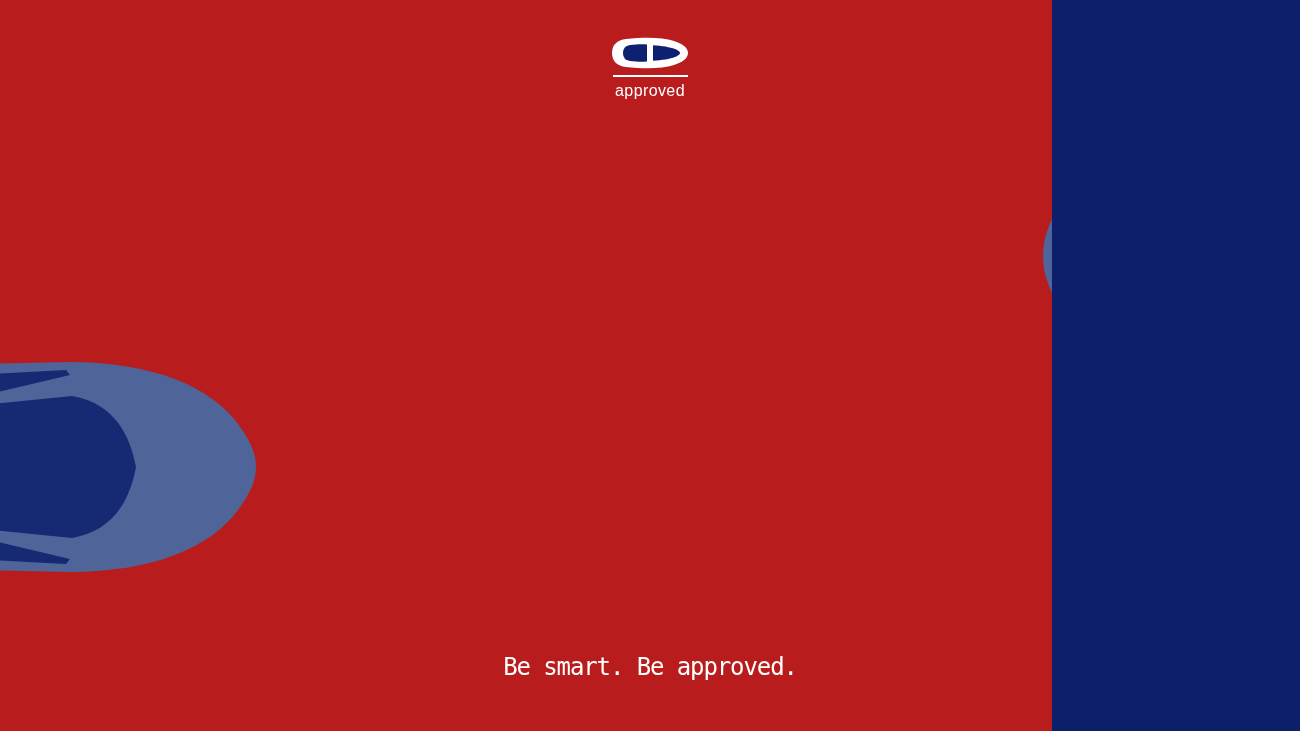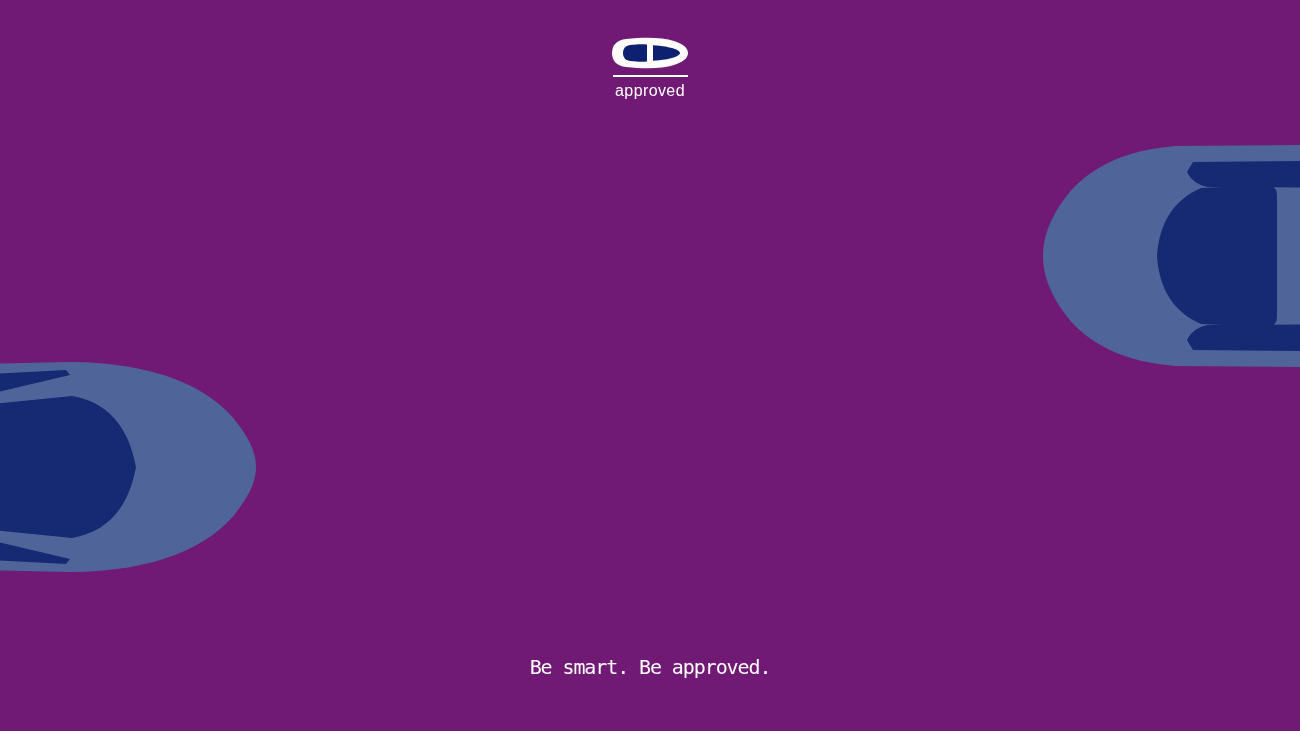--- a/index.html
+++ b/index.html
@@ -2,23 +2,23 @@
 <html><head>
 <meta charset="utf-8">
 <style>
   html, body {
     margin: 0;
     padding: 0;
     background: #0d1f6b;
   }
   #stage {
     position: relative;
-    width: 1300px;
+    width: 1052px;
     height: 731px;
-    background: #701a75;
+    background: #b91c1c;
     overflow: hidden;
     font-family: "Liberation Sans", sans-serif;
     -webkit-font-smoothing: antialiased;
   }
 
   
   .car-art {
     position: absolute;
     pointer-events: none;
   }
@@ -87,21 +87,21 @@
 
   
   #tagline {
     position: absolute;
     top: 652px;
     left: 0;
     width: 1300px;
     text-align: center;
     color: #ffffff;
     font-family: "DejaVu Sans Mono", "Liberation Mono", monospace;
-    font-size: 20px;
+    font-size: 24px;
     line-height: 30px;
     letter-spacing: -1.1px;
     white-space: nowrap;
   }
 </style>
 </head>
 <body>
 
 <div id="stage">
 

